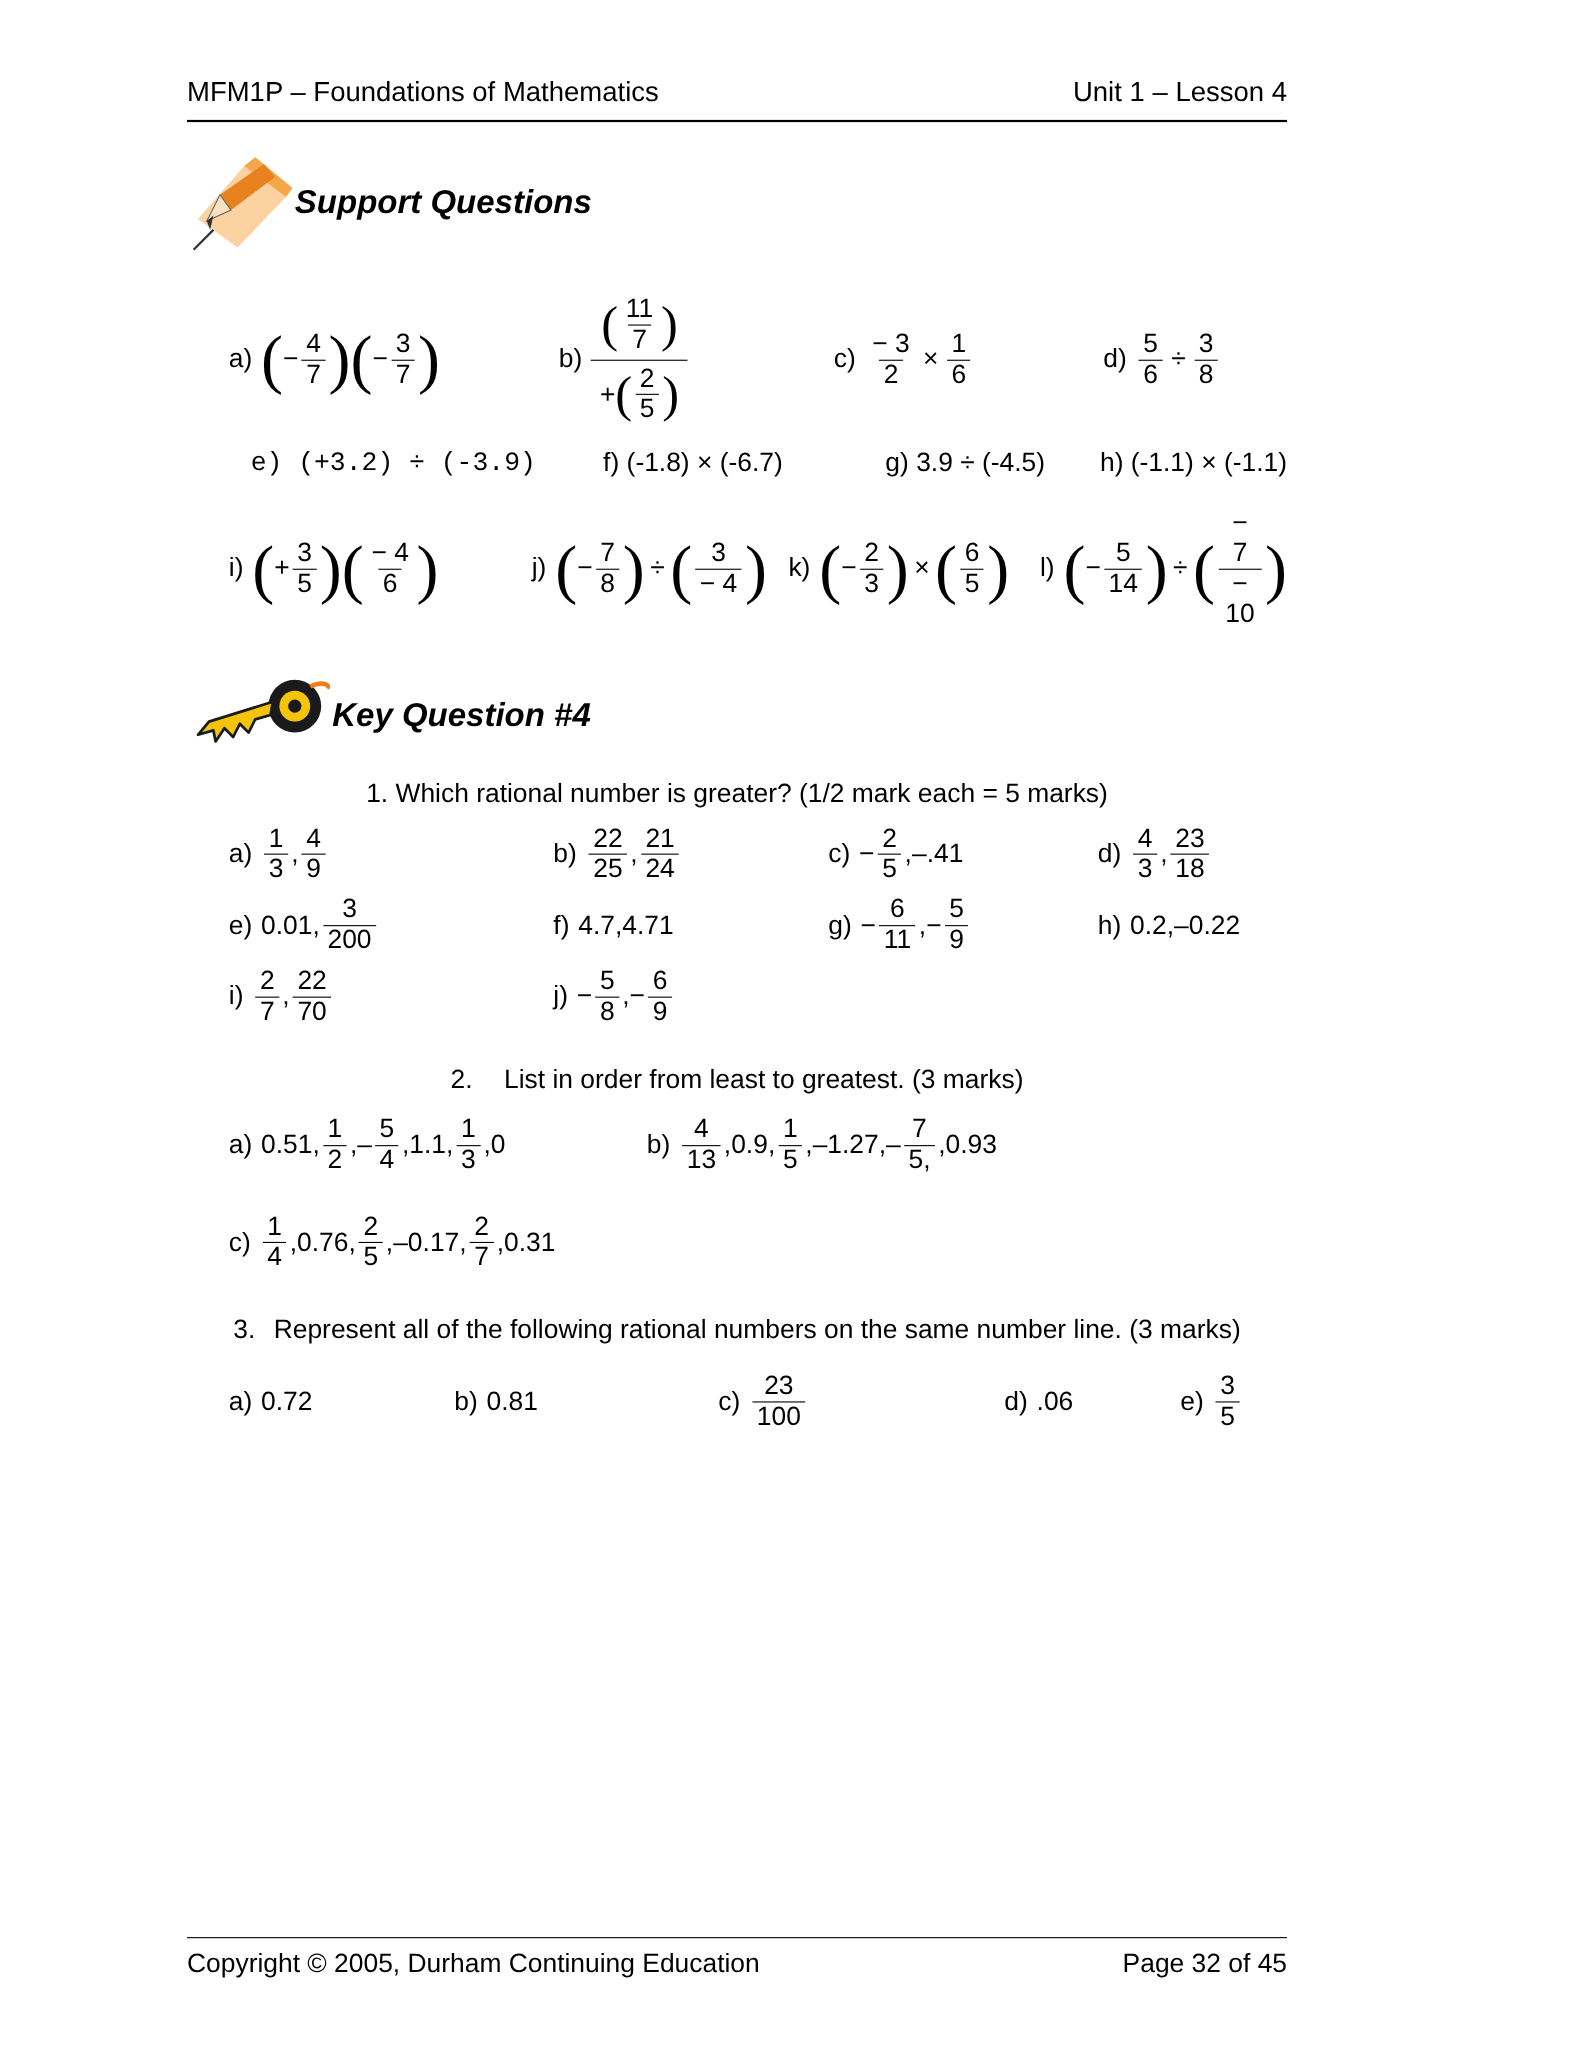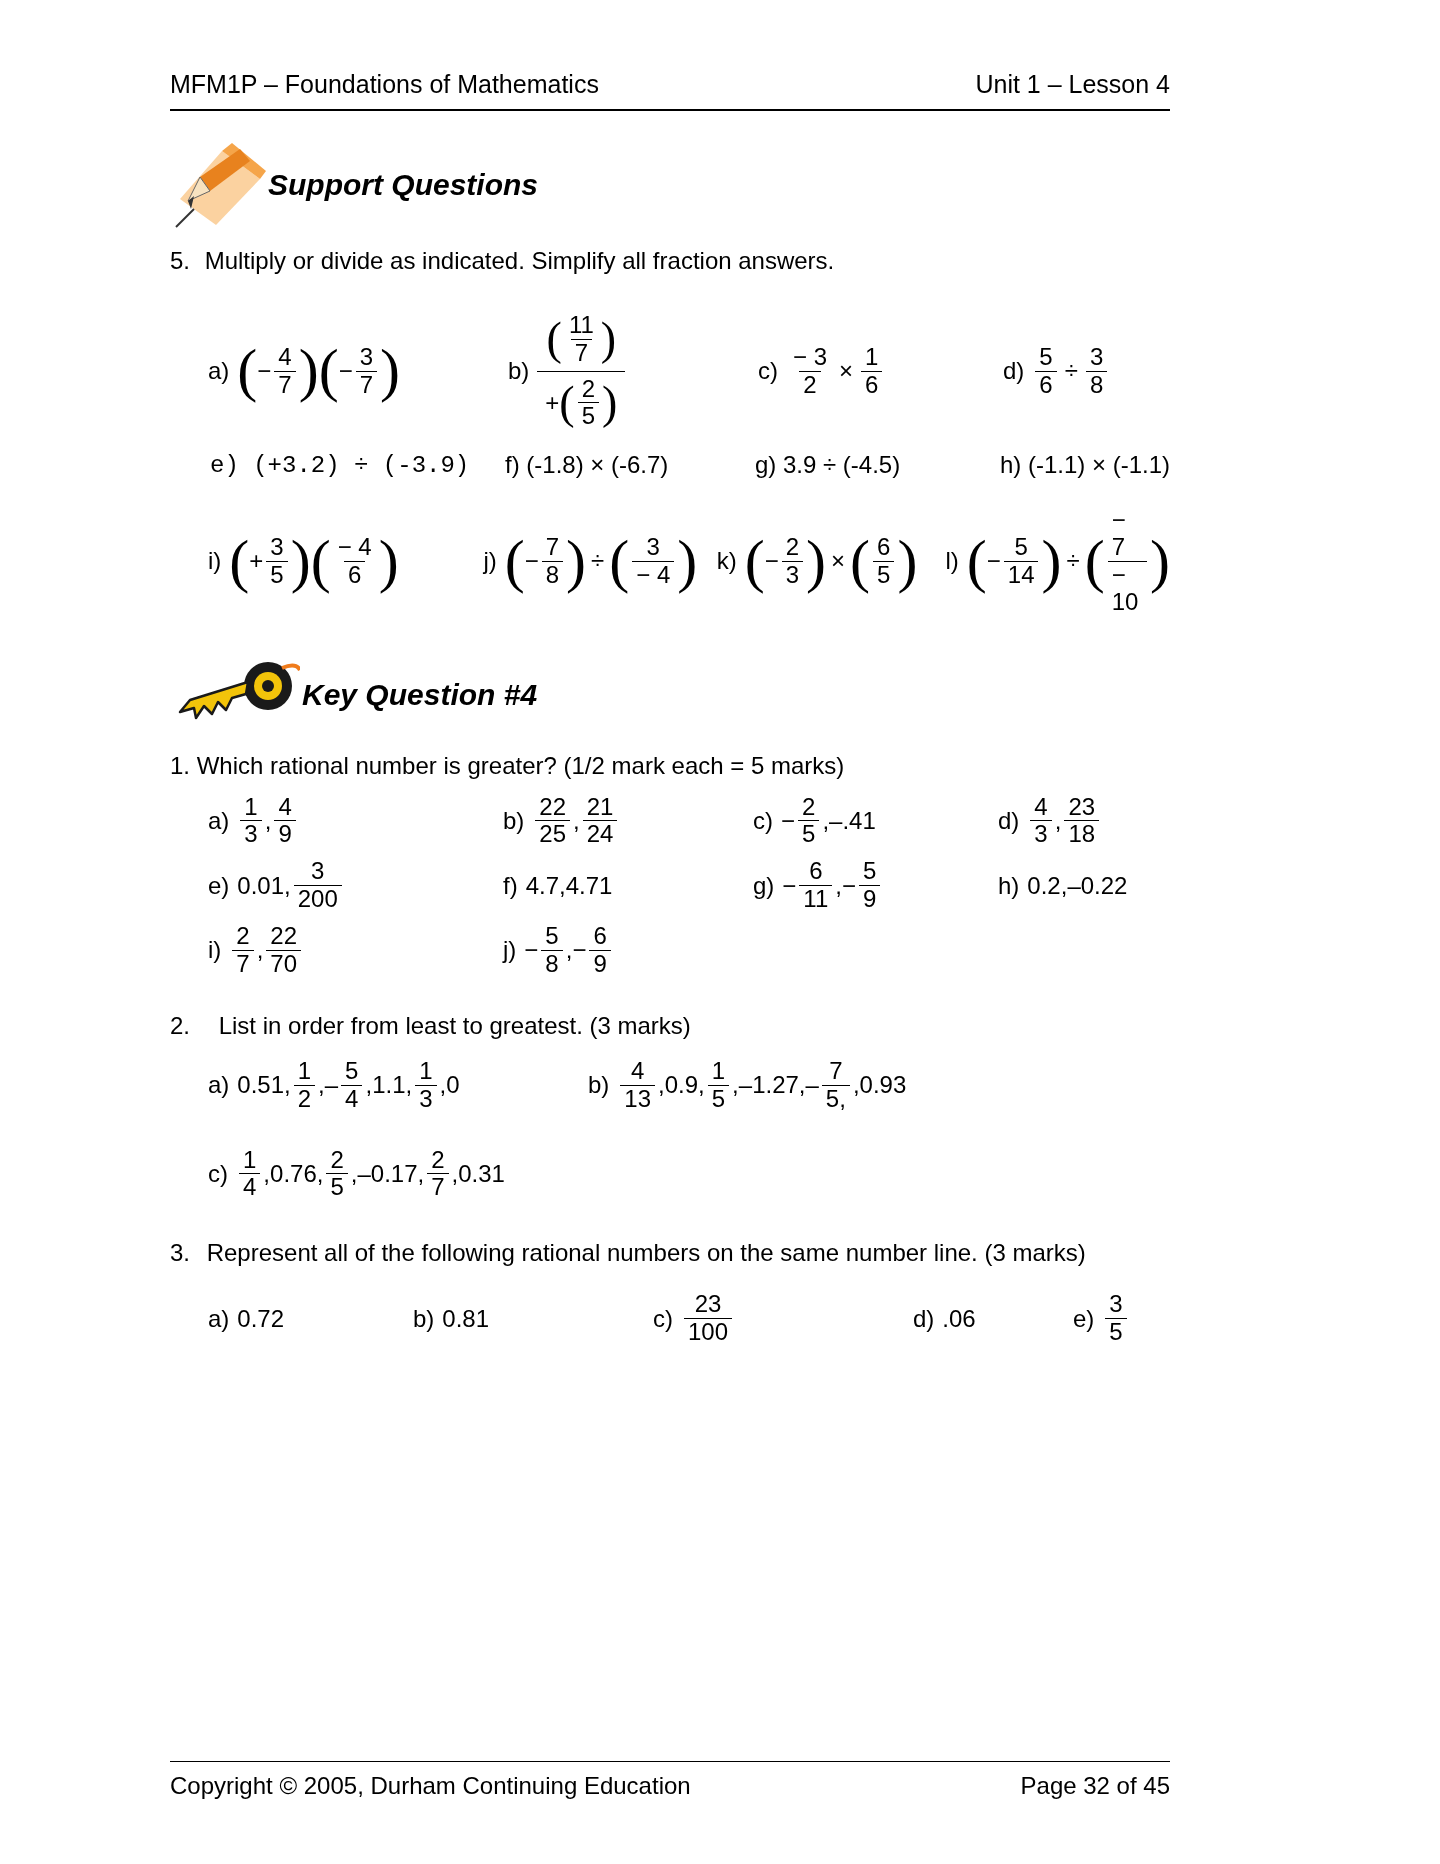--- a/index.html
+++ b/index.html
@@ -14,20 +14,21 @@
     color: #000000;
     position: relative;
     overflow: hidden;
   }
   .page {
     position: relative;
     width: 1340px;
     height: 1864px;
     box-sizing: border-box;
     padding: 0 170px;
+    text-align: center;
   }
   
   .header {
     display: flex;
     justify-content: space-between;
     align-items: flex-end;
     font-size: 25px;
     padding-top: 70px;
     padding-bottom: 10px;
     border-bottom: 2px solid #000;
@@ -129,24 +130,20 @@
         <polygon points="52,12 62,4 96,32 90,40" fill="#f5a54a"></polygon>
         <polygon points="30,38 70,10 80,22 40,52" fill="#e8821e"></polygon>
         <polygon points="30,38 40,52 18,62" fill="#f7e2c0" stroke="#666" stroke-width="1"></polygon>
         <polygon points="18,62 24,57 21,70" fill="#333"></polygon>
         <path d="M6,88 L24,70" stroke="#333" stroke-width="2" fill="none"></path>
       </svg>
     </div>
     <div class="section-title">Support Questions</div>
   </div>
 
-  <div class="q-line" style="margin-top:16px;">
-    <span>5.</span>
-    <span style="margin-left:8px;">Multiply or divide as indicated. Simplify all fraction answers.</span>
-  </div>
 
   <div class="row-flex" style="margin-top:26px; height:140px; align-items:center;">
 
     <div class="mrow" style="width:300px; margin-left:38px;">
       <span class="lbl">a)</span>
       <span class="paren">(</span>
       <span>−</span>
       <span class="frac">
         <span class="num">4</span>
         <span class="den">7</span>

